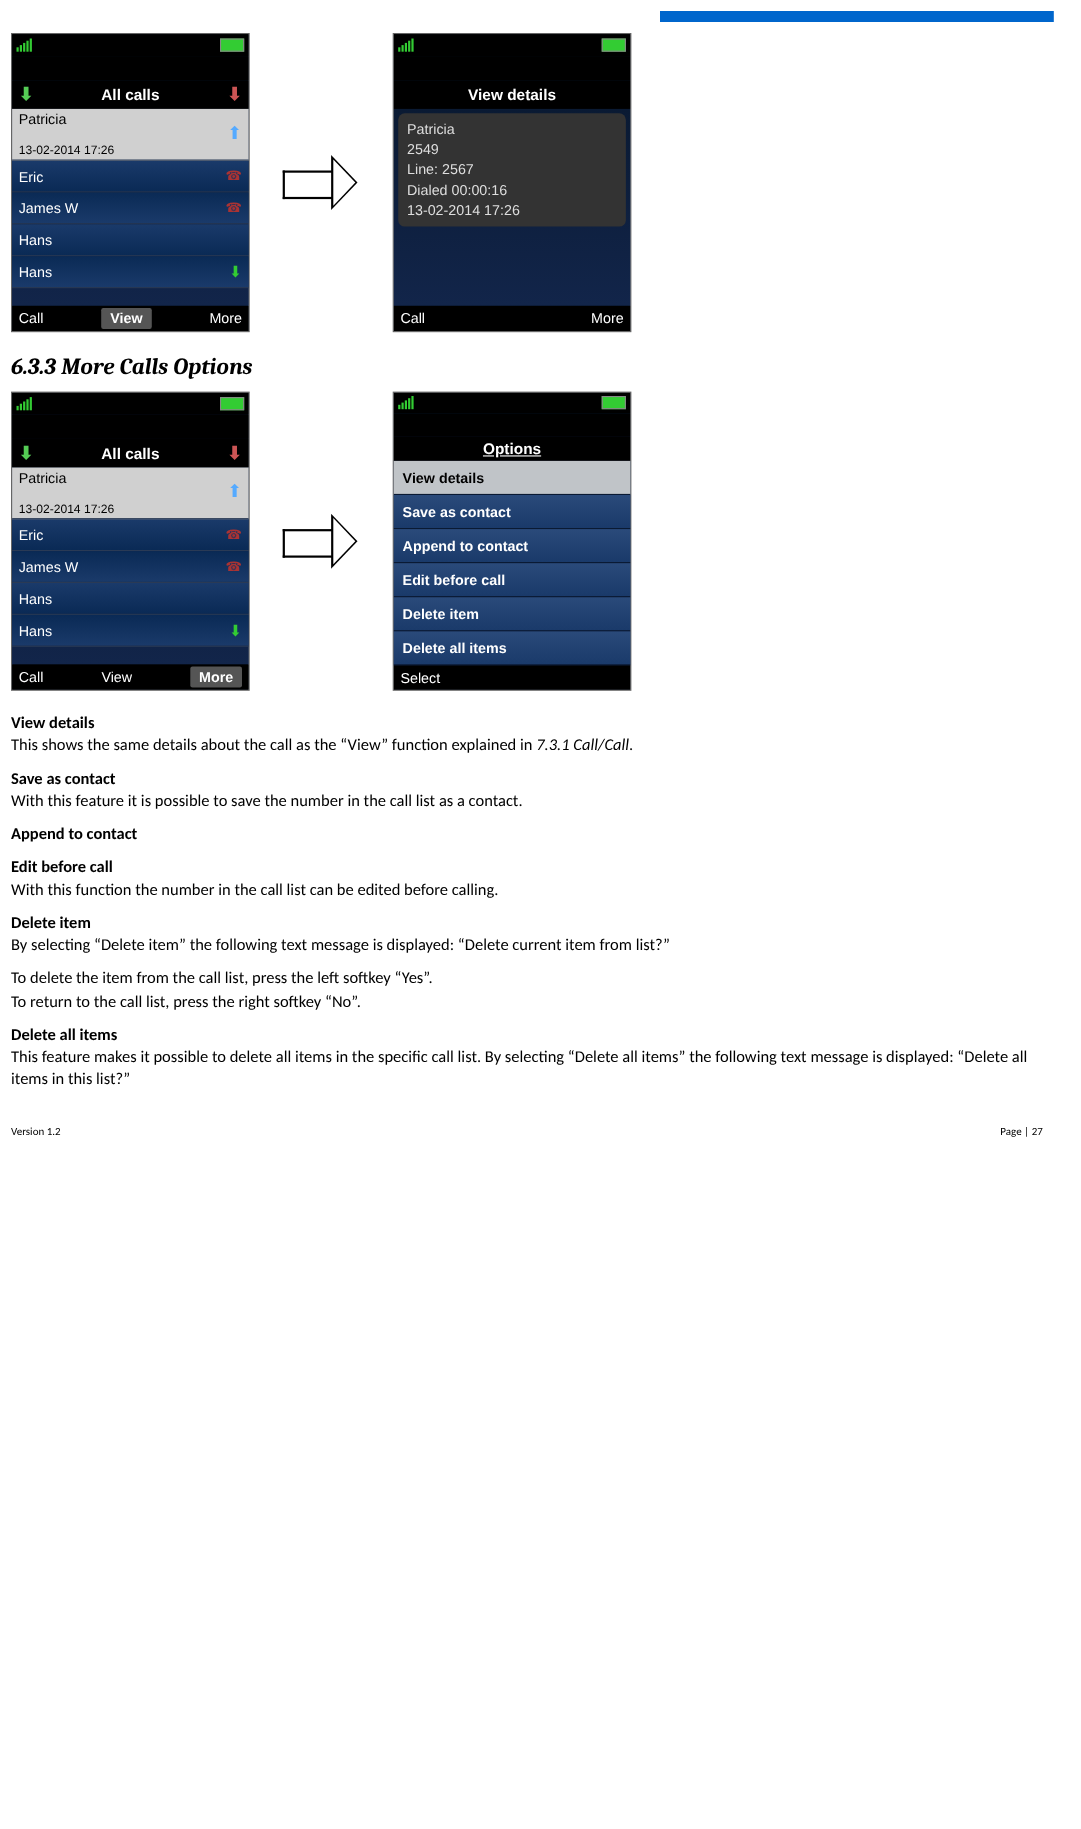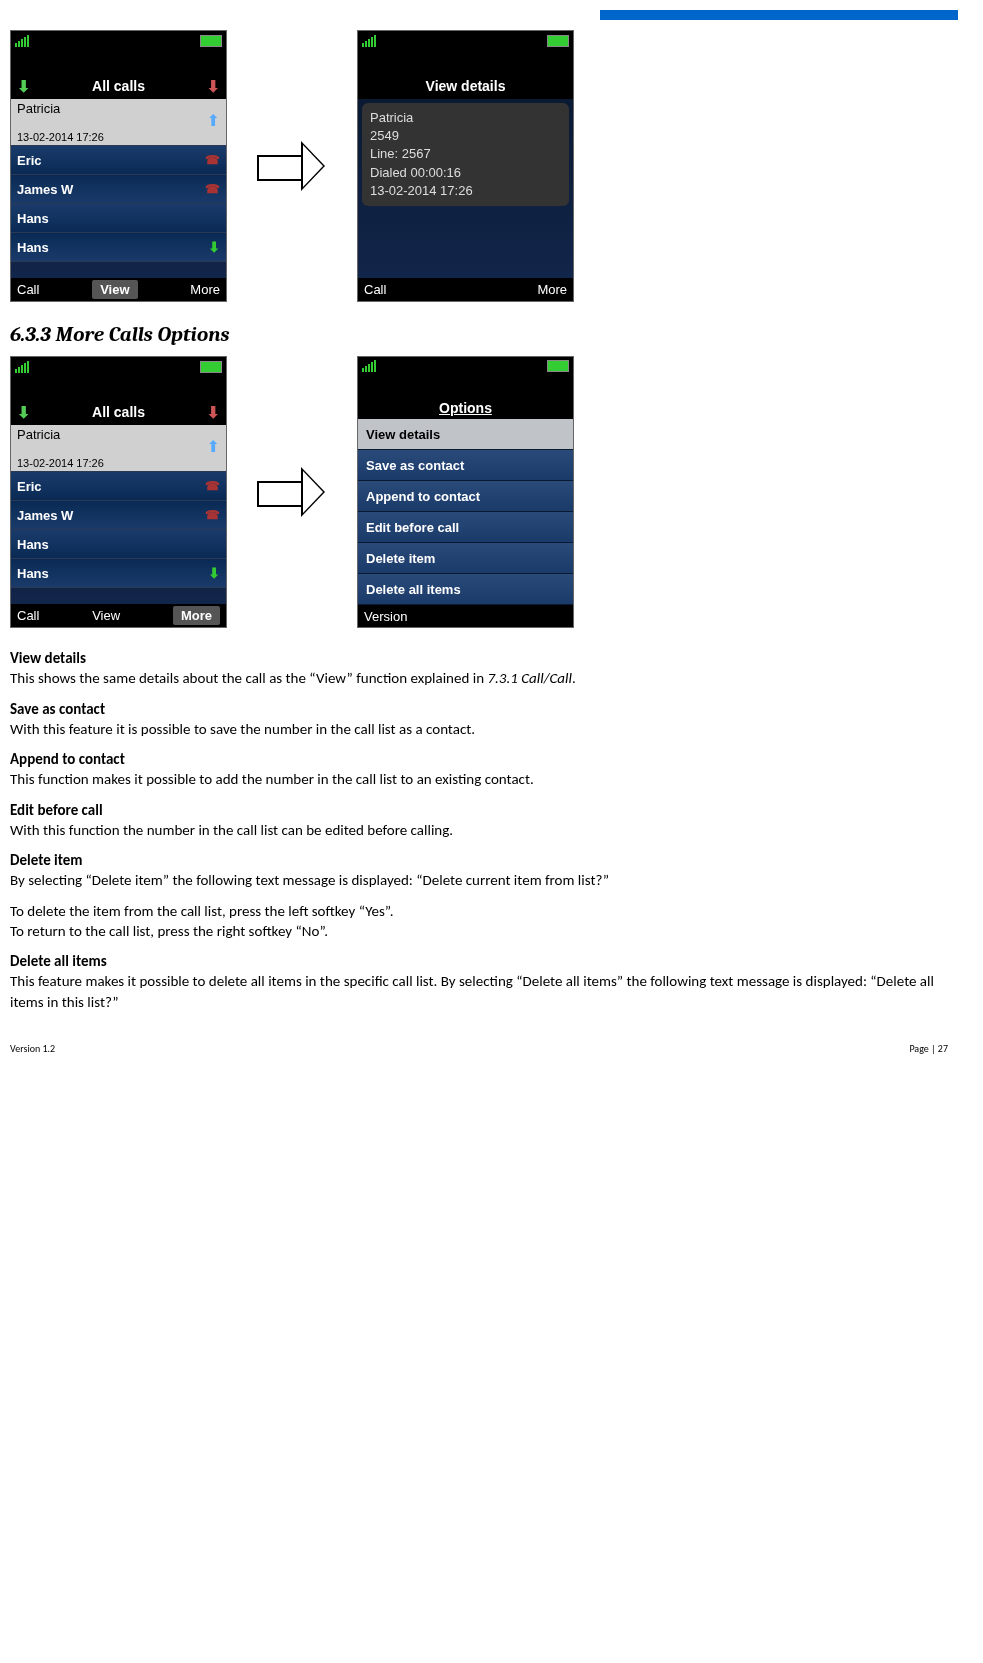--- a/index.html
+++ b/index.html
@@ -144,21 +144,21 @@
   .row.selected {
     background: #d0d0d0;
     color: #000;
     flex-direction: column;
     align-items: flex-start;
     padding: 2px 6px;
     height: 42px;
     position:relative;
   }
   .row.selected .sub { font-size:11px; }
-  .row-dark { background: linear-gradient(#1a3a6a,#0a2a55); height:24px;font-weight:bold;}
+  .row-dark { background: linear-gradient(#1a3a6a,#0a2a55); height:24px;font-weight:normal;}
   .row-dark:nth-of-type(odd){ background: linear-gradient(#0a2a55,#1a3a6a);}
   .blue-up { color:#5af; position:absolute; right:6px; top:12px; font-size:16px;}
   .phone-ico { color:#a33; font-size:12px;}
   .green-down { color:#3c3; font-size:14px;}
   .body-area {
     flex: 1;
     background: linear-gradient(#0a1a33,#12254a);
     display:flex;
     flex-direction:column;
     font-size:12px;
@@ -426,35 +426,35 @@
           </div>
         <div class="row">
             <span>Delete item</span>
           </div>
         <div class="row">
             <span>Delete all items</span>
           </div>
         <div class="spacer"></div>
       </div>
       <div class="softkey-bar">
-        <span>Version</span>
+        <span>Select</span>
         <span></span>
           <span></span>
       </div>
     </div>
   </div>
 
   <p><span class="strong">View details</span><br>
      <span>This shows the same details about the call as the “View” function explained in </span><span class="ital">7.3.1 Call/Call</span><span>.</span></p>
 
   <p><span class="strong">Save as contact</span><br>
      <span>With this feature it is possible to save the number in the call list as a contact.</span></p>
 
   <p><span class="strong">Append to contact</span><br>
-     <span>This function makes it possible to add the number in the call list to an existing contact.</span></p>
+     </p>
 
   <p><span class="strong">Edit before call</span><br>
      <span>With this function the number in the call list can be edited before calling.</span></p>
 
   <p><span class="strong">Delete item</span><br>
      <span>By selecting “Delete item” the following text message is displayed: “Delete current item from list?”</span></p>
   <p><span>To delete the item from the call list, press the left softkey “Yes”.</span><br>
      <span>To return to the call list, press the right softkey “No”.</span></p>
 
   <p><span class="strong">Delete all items</span><br>

